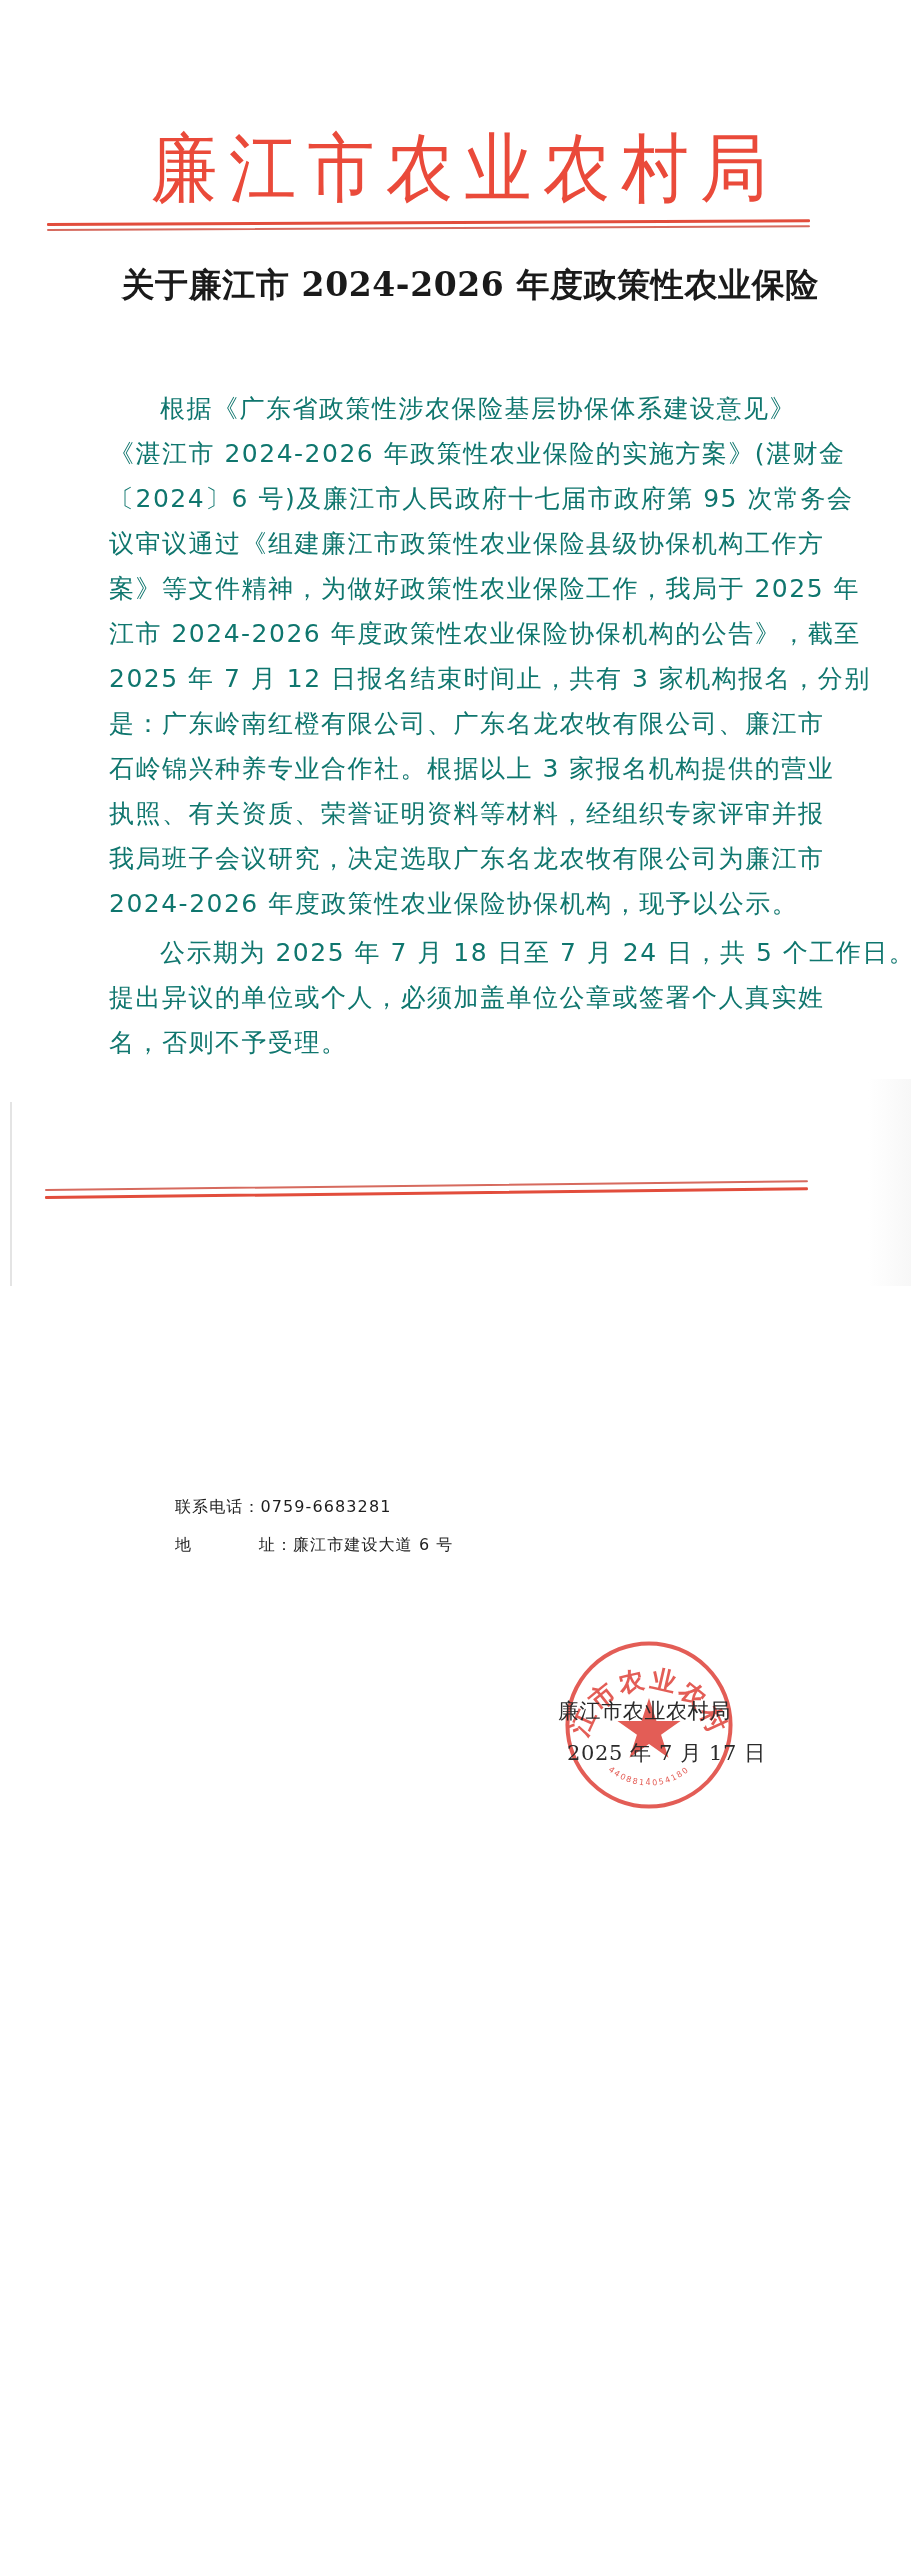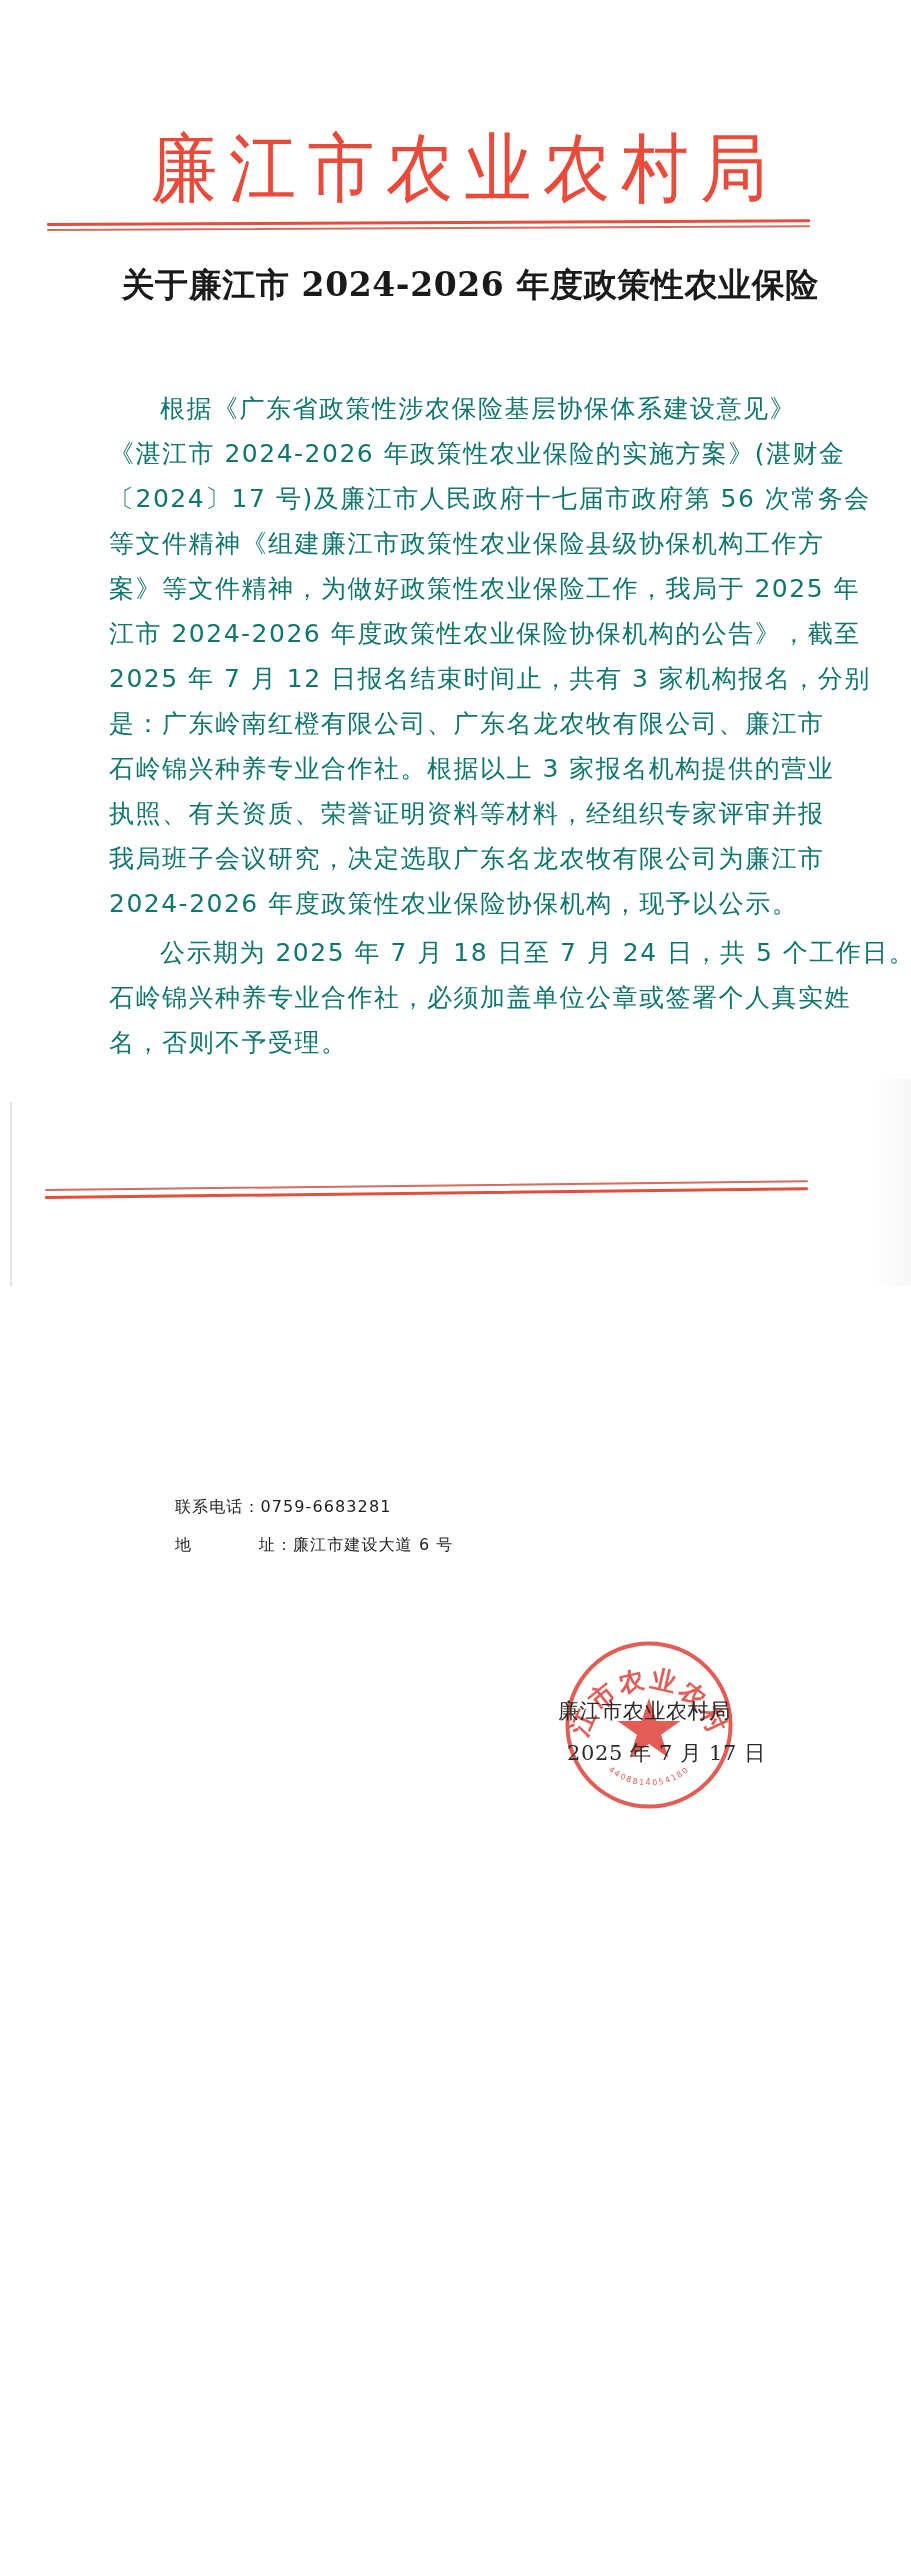--- a/index.html
+++ b/index.html
@@ -137,35 +137,35 @@
 
   <div class="masthead">廉江市农业农村局</div>
   <div class="rule top-thick r"></div>
   <div class="rule top-thin r"></div>
 
   <div class="doc-title l1">关于廉江市 2024-2026 年度政策性农业保险</div>
 
   <div class="body-text p1">
     <span class="line indent">根据《广东省政策性涉农保险基层协保体系建设意见》</span>
     <span class="line">《湛江市 2024-2026 年政策性农业保险的实施方案》(湛财金</span>
-    <span class="line">〔2024〕17 号)及廉江市人民政府十七届市政府第 56 次常务会</span>
-    <span class="line">等文件精神《组建廉江市政策性农业保险县级协保机构工作方</span>
+    <span class="line">〔2024〕6 号)及廉江市人民政府十七届市政府第 95 次常务会</span>
+    <span class="line">议审议通过《组建廉江市政策性农业保险县级协保机构工作方</span>
     <span class="line">案》等文件精神，为做好政策性农业保险工作，我局于 2025 年</span>
     <span class="line">江市 2024-2026 年度政策性农业保险协保机构的公告》，截至</span>
     <span class="line">2025 年 7 月 12 日报名结束时间止，共有 3 家机构报名，分别</span>
     <span class="line">是：广东岭南红橙有限公司、广东名龙农牧有限公司、廉江市</span>
     <span class="line">石岭锦兴种养专业合作社。根据以上 3 家报名机构提供的营业</span>
     <span class="line">执照、有关资质、荣誉证明资料等材料，经组织专家评审并报</span>
     <span class="line">我局班子会议研究，决定选取广东名龙农牧有限公司为廉江市</span>
     <span class="line">2024-2026 年度政策性农业保险协保机构，现予以公示。</span>
   </div>
 
   <div class="body-text p2">
     <span class="line indent">公示期为 2025 年 7 月 18 日至 7 月 24 日，共 5 个工作日。</span>
-    <span class="line">石岭锦兴种养专业合作社，必须加盖单位公章或签署个人真实姓</span>
+    <span class="line">提出异议的单位或个人，必须加盖单位公章或签署个人真实姓</span>
     <span class="line">名，否则不予受理。</span>
   </div>
 
   <div class="rule" style="left:36px; top:1189px; width:763px; height:1.7px; background:#d66a5e; transform:rotate(-0.65deg); transform-origin:left center;"></div>
   <div class="rule" style="left:36px; top:1196px; width:763px; height:2.9px; background:#e24d3c; transform:rotate(-0.65deg); transform-origin:left center;"></div>
 
   <div class="contact phone">
     <span class="label">联系电话：</span><span>0759-6683281</span>
   </div>
   <div class="contact addr">

